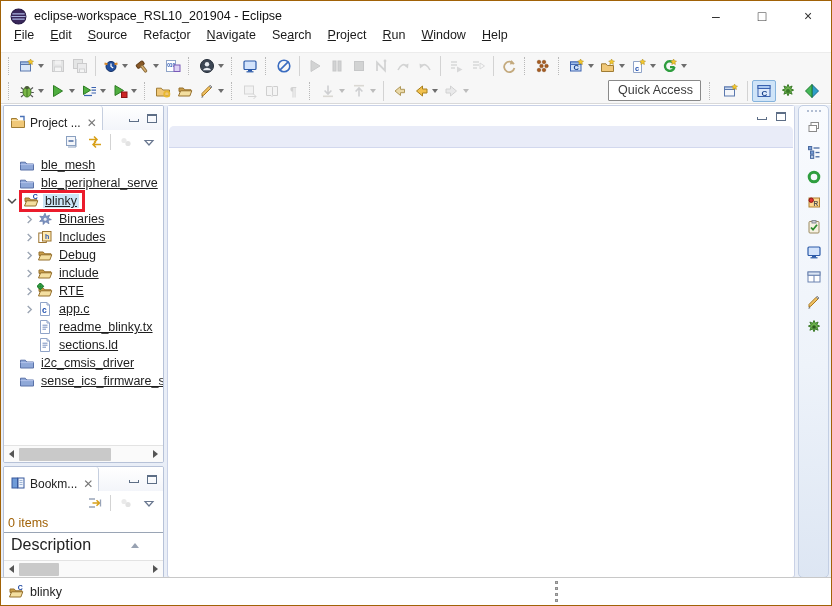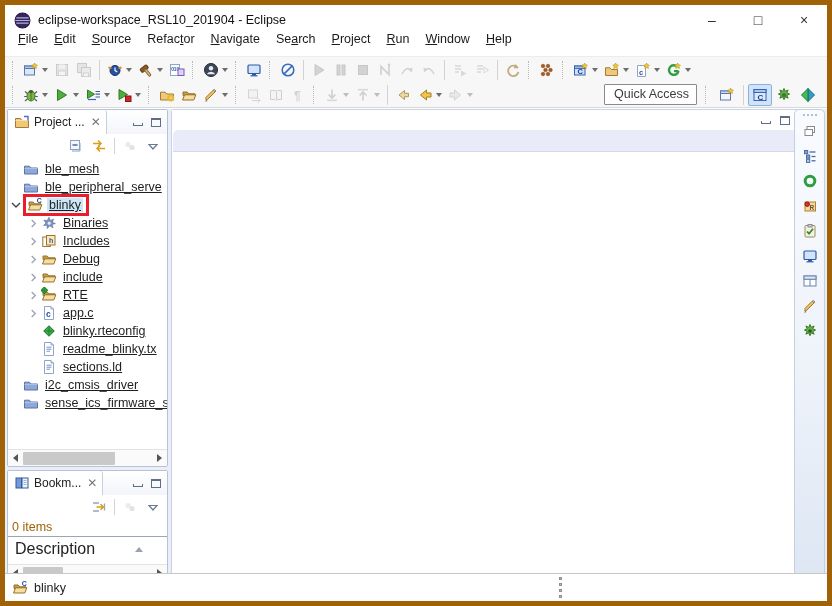--- a/index.html
+++ b/index.html
@@ -1,17 +1,17 @@
 <!DOCTYPE html>
 <html><head>
 <meta charset="utf-8">
 <style>
   html,body{margin:0;padding:0;background:#d4d4d4;font-family:"Liberation Sans",sans-serif;}
   *{box-sizing:border-box;}
-  .window{width:832px;height:606px;background:#fff;border:5px solid #a16207;position:relative;overflow:hidden;color:#1e1e1e;}
+  .window{width:832px;height:606px;background:#fff;border:1px solid #a16207;position:relative;overflow:hidden;color:#1e1e1e;}
 
   
   .titlebar{height:30px;display:flex;align-items:center;padding-left:9px;background:#fff;}
   .app-icon{width:17px;height:17px;margin-right:7px;display:inline-flex;}
   .title-text{font-size:12.5px;color:#111;}
   .win-controls{margin-left:auto;display:flex;height:30px;}
   .wbtn{width:46px;height:30px;display:flex;align-items:center;justify-content:center;font-size:14px;color:#333;cursor:default;}
 
   
   .menubar{height:21px;display:flex;align-items:center;padding-left:5px;font-size:12.5px;background:#fff;}
@@ -32,21 +32,21 @@
   .persp-group{display:flex;align-items:center;margin:0 4px 0 2px;}
   .pbtn{display:inline-flex;align-items:center;justify-content:center;width:24px;height:22px;border:1px solid transparent;border-radius:2px;}
   .pbtn.active{background:#cfe4f8;border-color:#86b3dc;}
 
   
   .main{position:absolute;top:104px;left:0;right:0;bottom:28px;background:#e9eef7;}
   .panel{position:absolute;background:#fff;border:1px solid #b7c2d8;border-radius:2px;overflow:hidden;}
   .panel.pe{left:2px;top:0;width:161px;height:358px;}
   .panel.bm{left:2px;top:361px;width:161px;height:112px;}
   .ptab-row{height:24px;display:flex;align-items:stretch;background:linear-gradient(#ffffff,#f3f5fa);}
-  .ptab{display:flex;align-items:center;gap:4px;padding:0 5px 0 6px;font-size:12px;color:#222;border-right:1px solid #c6cfdf;background:#fff;border-radius:3px 3px 0 0;white-space:nowrap;overflow:hidden;}
+  .ptab{display:flex;align-items:flex-end;gap:4px;padding:0 5px 0 6px;font-size:12px;color:#222;border-right:1px solid #c6cfdf;background:#fff;border-radius:3px 3px 0 0;white-space:nowrap;overflow:hidden;}
   .ptab .ticon{width:16px;height:16px;flex:none;display:inline-flex;}
   .tclose{font-size:12px;color:#777;margin-left:2px;}
   .pminmax{margin-left:auto;display:flex;align-items:center;gap:8px;padding-right:6px;}
   .ic-min{width:10px;height:3px;border:1px solid #5d6e86;border-top:none;margin-top:5px;}
   .ic-max{width:10px;height:9px;border:1px solid #5d6e86;border-top:2px solid #5d6e86;}
   .ptoolbar{height:23px;display:flex;align-items:center;justify-content:flex-end;gap:1px;padding-right:3px;background:#fff;}
   .ptoolbar .tbtn{height:20px;}
   .ptoolbar .sep-bar{height:16px;margin:0 3px;}
 
   .tree{position:relative;font-size:12.5px;white-space:nowrap;overflow:hidden;padding-top:3px;height:274px;}
@@ -688,30 +688,20 @@
                 <path d="M10 1.5 v2.5 h2.5" fill="none" stroke="#90a4c8"></path>
                 <text x="5" y="11.5" font-size="8.5" font-weight="bold" fill="#2050b0">c</text>
               </svg>
             </span>
             <span class="t-label">app.c</span>
           </div>
           <div class="tree-row lvl1">
             <span class="chev"></span>
             <span class="t-icon">
               <svg width="16" height="16" viewBox="0 0 16 16" font-family="Liberation Sans, sans-serif">
-                <rect x="4.4" y="4.4" width="7.2" height="7.2" transform="rotate(45 8 8)" fill="#41b451" stroke="#1e7c2e"></rect>
-                <path d="M8 4.5 v7 M4.5 8 h7" stroke="#1e7c2e" stroke-width="1"></path>
-              </svg>
-            </span>
-            <span class="t-label">blinky.rteconfig</span>
-          </div>
-          <div class="tree-row lvl1">
-            <span class="chev"></span>
-            <span class="t-icon">
-              <svg width="16" height="16" viewBox="0 0 16 16" font-family="Liberation Sans, sans-serif">
                 <path d="M3.5 1.5 h6.5 l2.5 2.5 V14.5 H3.5z" fill="#fff" stroke="#90a4c8"></path>
                 <path d="M10 1.5 v2.5 h2.5" fill="none" stroke="#90a4c8"></path>
                 <path d="M5.5 6.2 h5 M5.5 8.2 h5 M5.5 10.2 h3.5" stroke="#7890c0" stroke-width="1"></path>
               </svg>
             </span>
             <span class="t-label">readme_blinky.tx</span>
           </div>
           <div class="tree-row lvl1">
             <span class="chev"></span>
             <span class="t-icon">

